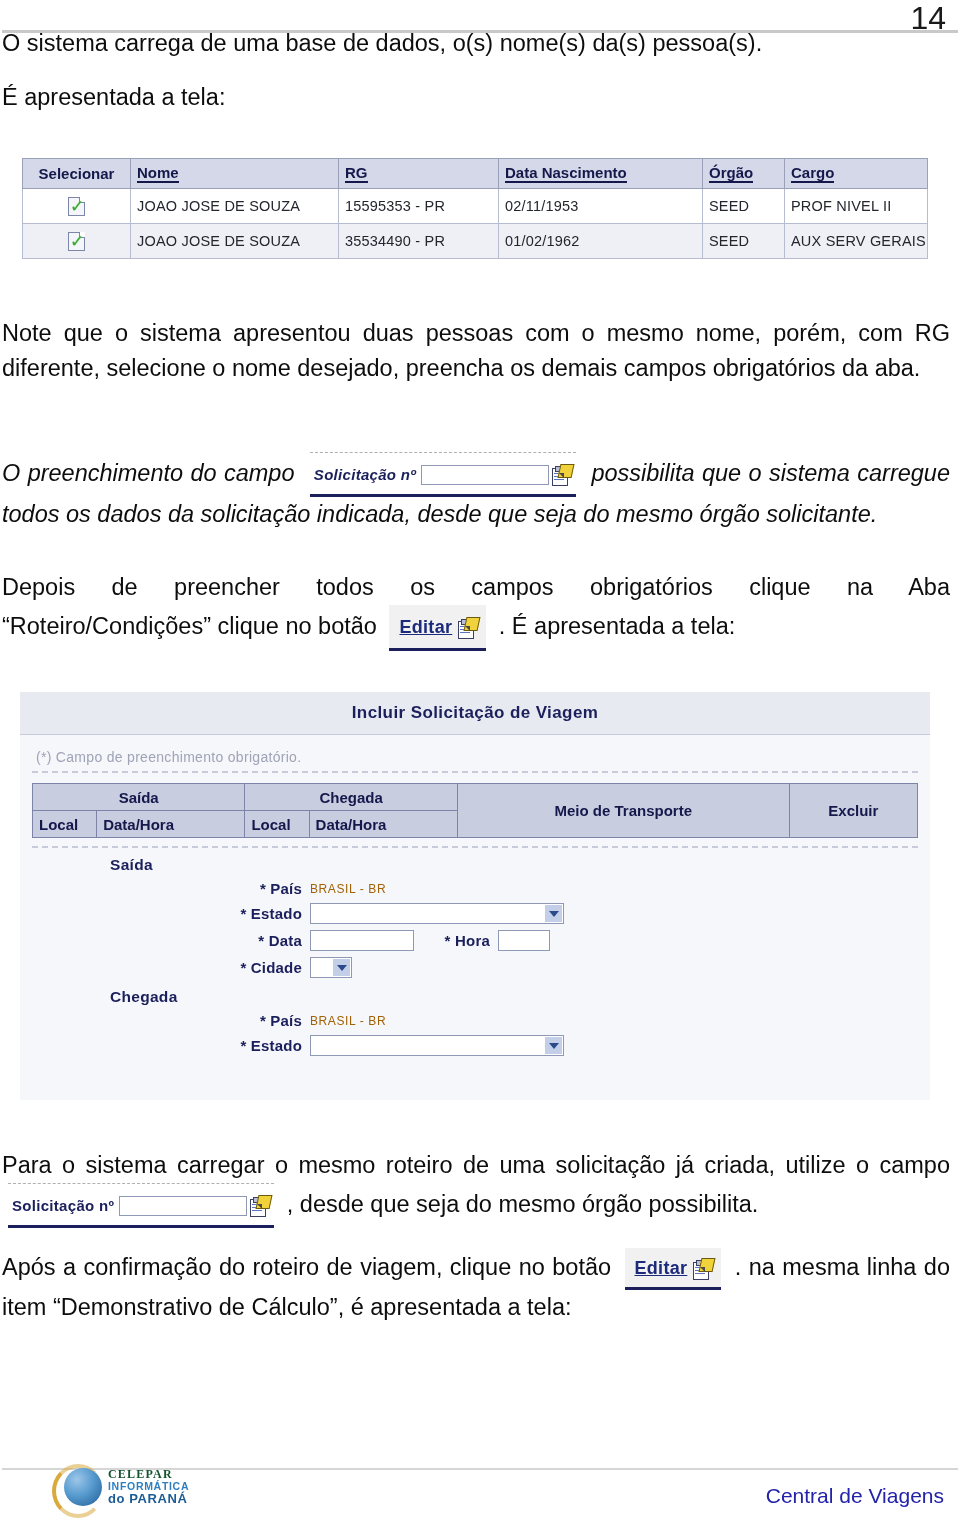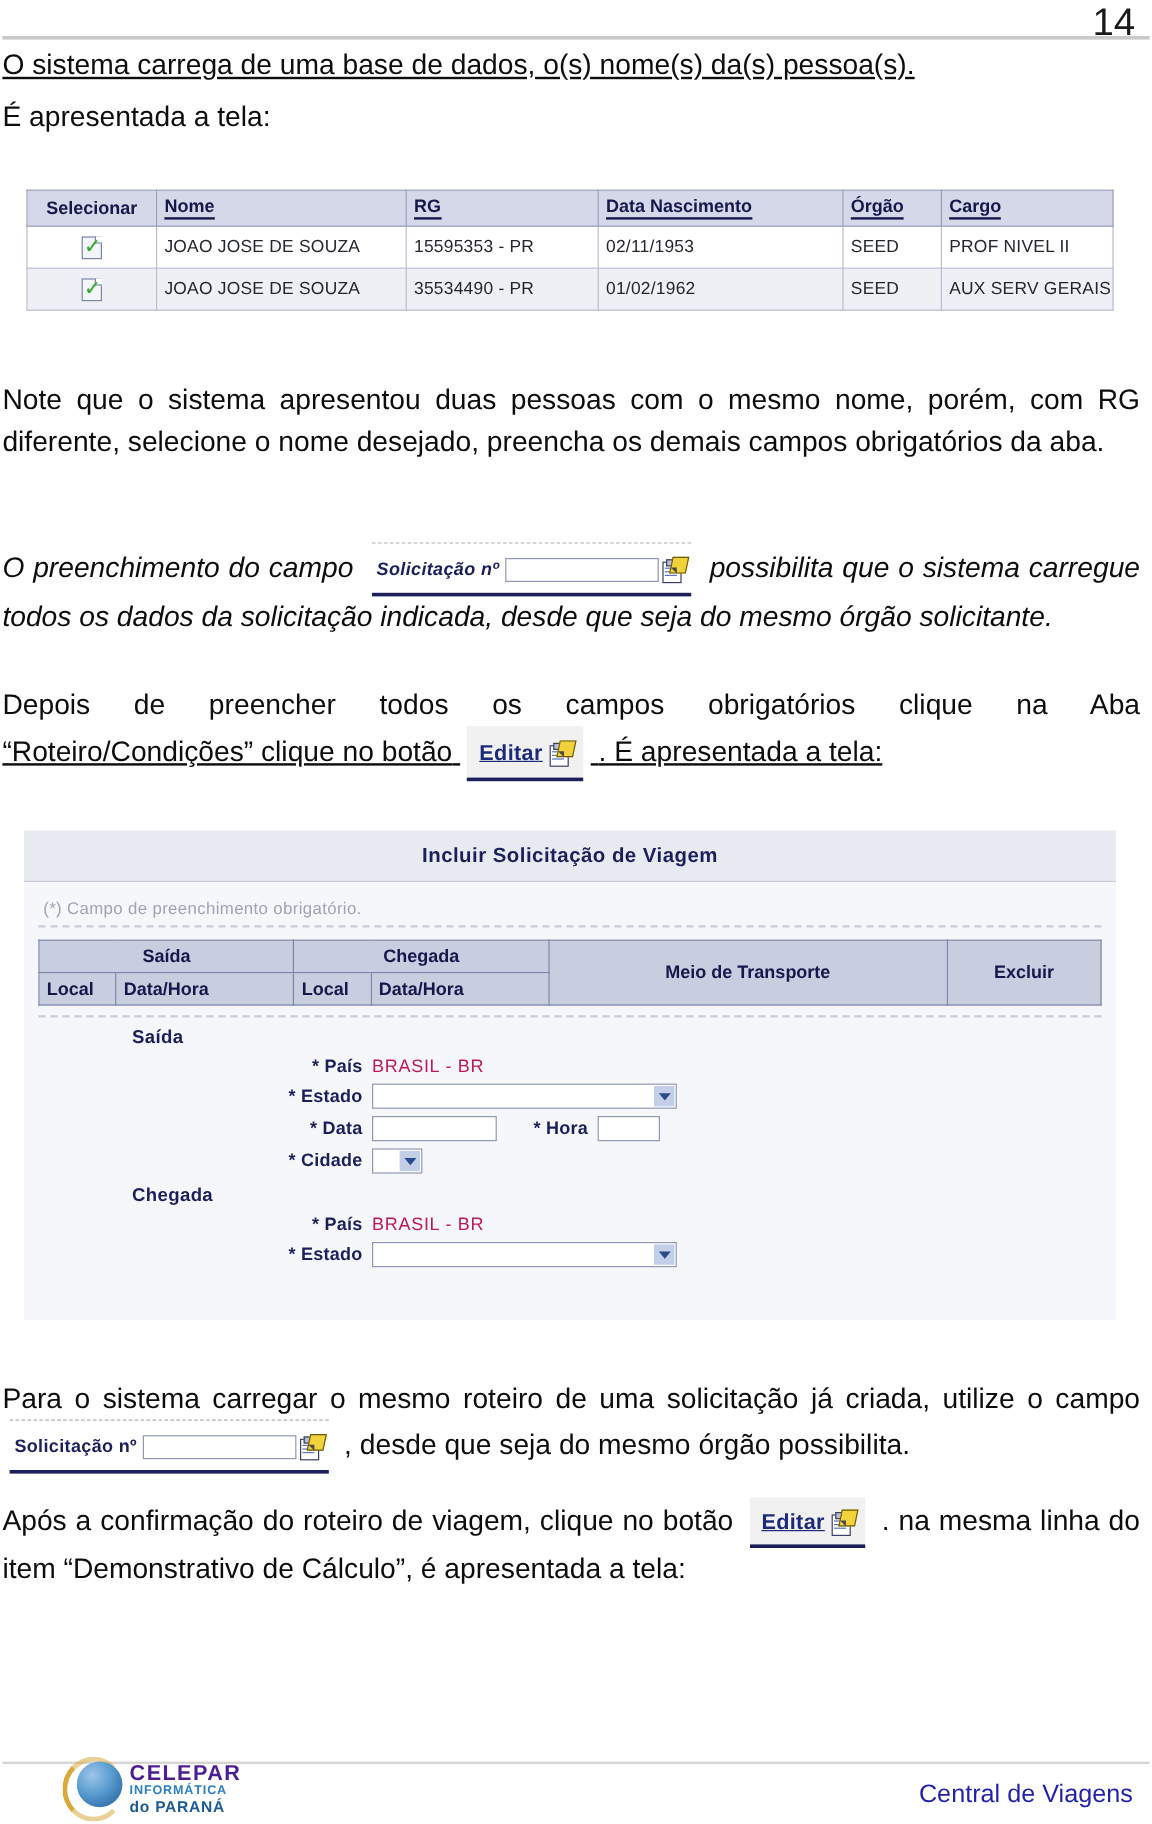--- a/index.html
+++ b/index.html
@@ -373,22 +373,22 @@
     font-size: 15px;
     font-weight: bold;
     color: #1b1f5c;
     text-align: right;
     width: 92px;
     padding-right: 8px;
     white-space: nowrap;
     letter-spacing: 0.2px;
   }
   .fvalue {
-    font-size: 15px;
-    color: #be185d;
+    font-size: 12px;
+    color: #a16207;
     letter-spacing: 0.6px;
   }
   .fselect {
     position: relative;
     background: #ffffff;
     border: 1px solid #8f98b4;
     height: 21px;
     box-sizing: border-box;
     display: inline-block;
   }
@@ -448,24 +448,25 @@
     border-radius: 50%;
     background: radial-gradient(circle at 34% 30%, #9ec6e8 0%, #5b9ed1 42%, #1c5b96 100%);
   }
   .logo-text {
     position: absolute;
     left: 56px;
     top: 8px;
     line-height: 1.08;
   }
   .logo-l1 {
-    font-size: 18px;
-    font-weight: bold;
-    color: #4c1d95;
+    font-size: 12px;
+    font-weight: bold;
+    color: #14532d;
     letter-spacing: 1.2px;
+    font-family: Liberation Serif, serif;
   }
   .logo-l2 {
     font-size: 10.5px;
     font-weight: bold;
     color: #2e7fc0;
     letter-spacing: 0.7px;
   }
   .logo-l3 {
     font-size: 13px;
     font-weight: bold;
@@ -482,21 +483,21 @@
   }
 </style>
 </head>
 <body>
 
 <div class="page-header">
   <div class="page-number">14</div>
   <div class="header-rule"></div>
 </div>
 
-<div class="para" style="left:2px; top:37px; width:940px;text-decoration:underline;">O sistema carrega de uma base de dados, o(s) nome(s) da(s) pessoa(s).</div>
+<div class="para" style="left:2px; top:26px; width:940px;">O sistema carrega de uma base de dados, o(s) nome(s) da(s) pessoa(s).</div>
 <div class="para" style="left:2px; top:80px; width:940px;">É apresentada a tela:</div>
 
 <div class="result-table-wrap">
   <table class="result-table">
     <colgroup>
       <col style="width:108px">
         <col style="width:208px">
         <col style="width:160px">
       <col style="width:204px">
         <col style="width:82px">
@@ -553,21 +554,21 @@
           <i></i>
           <i></i>
         </span>
         <span class="pencil"></span><span class="pencil-tip"></span>
       </span>
   </span>
   <span>possibilita que o sistema carregue todos os dados da solicitação indicada, desde que seja do mesmo órgão solicitante.</span>
 </div>
 
 <div class="para" style="left:2px; top:570px; width:948px; text-align:justify; text-align-last:justify;">Depois de preencher todos os campos obrigatórios clique na Aba</div>
-<div class="para" style="left:2px; top:605px; width:948px;text-decoration:underline;">
+<div class="para" style="left:2px; top:605px; width:948px;">
   <span>“Roteiro/Condições” clique no botão</span>
   <span class="editar-btn" style="margin:0 6px;">
     <span class="editar-label">Editar</span><span class="clip-icon">
         <span class="pad"></span><span class="pad-head"></span>
         <span class="pad-lines">
           <i></i>
           <i></i>
           <i></i>
         </span>
         <span class="pencil"></span><span class="pencil-tip"></span>

